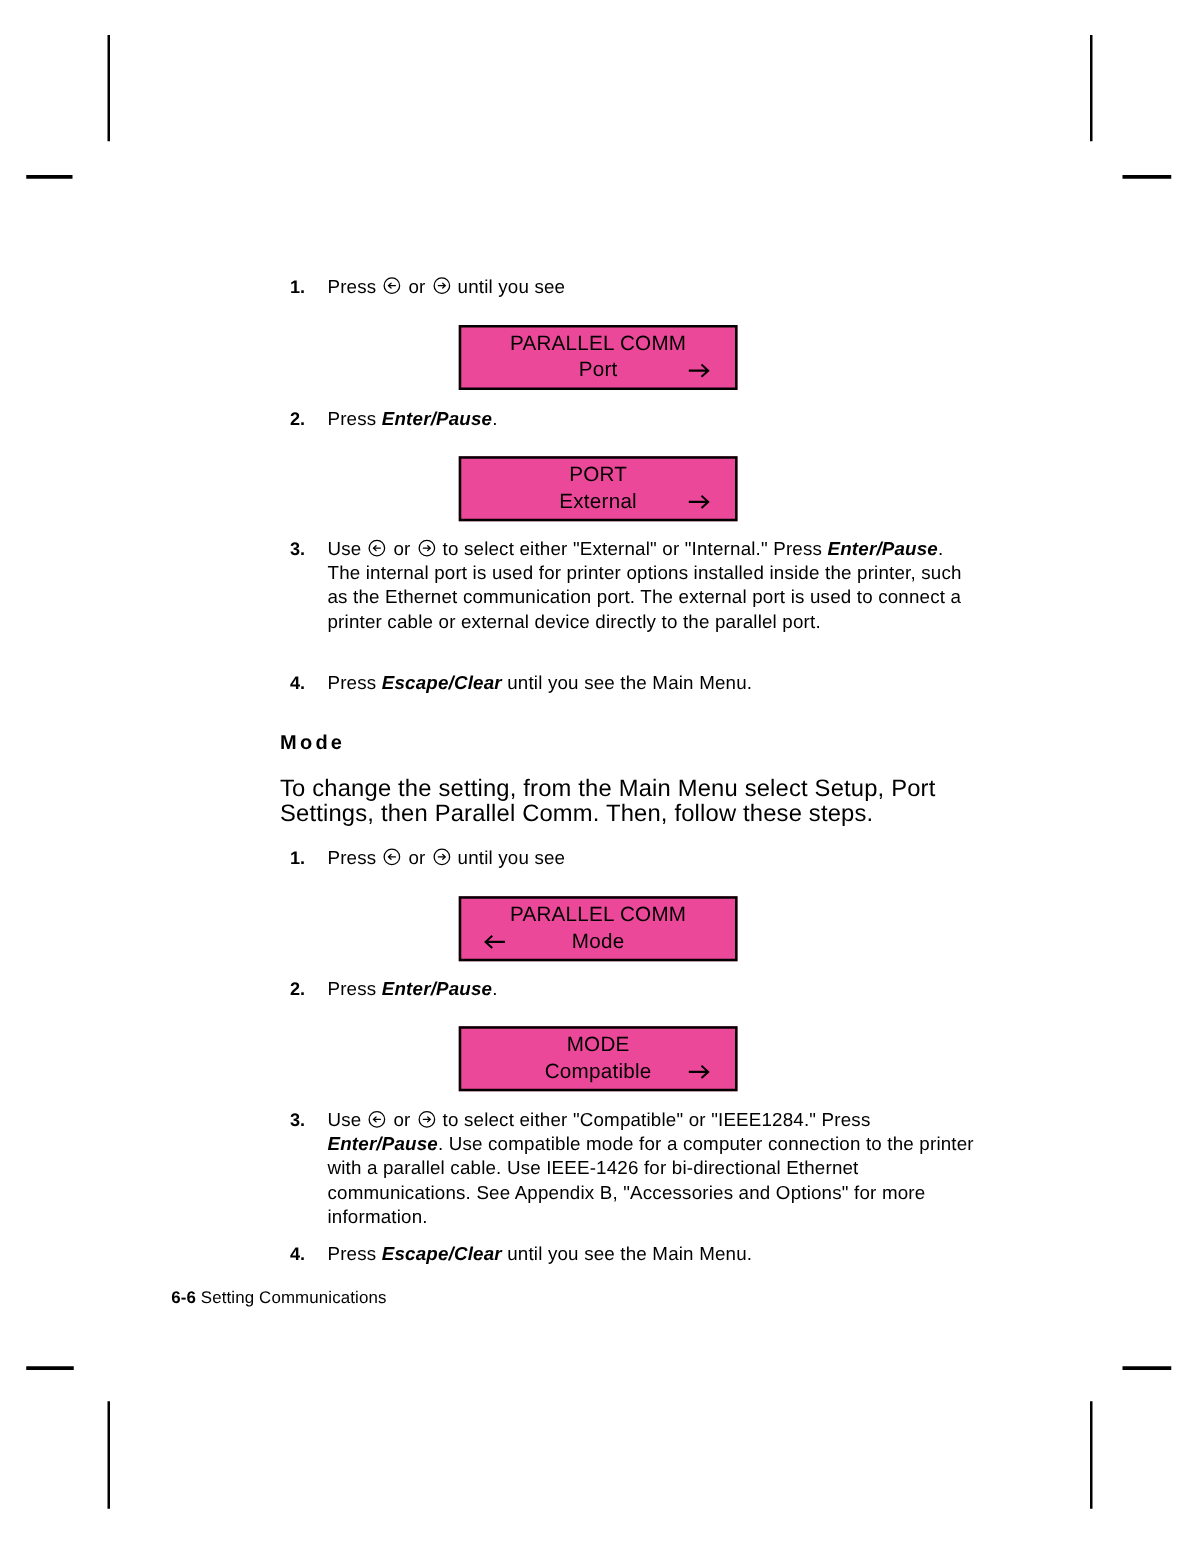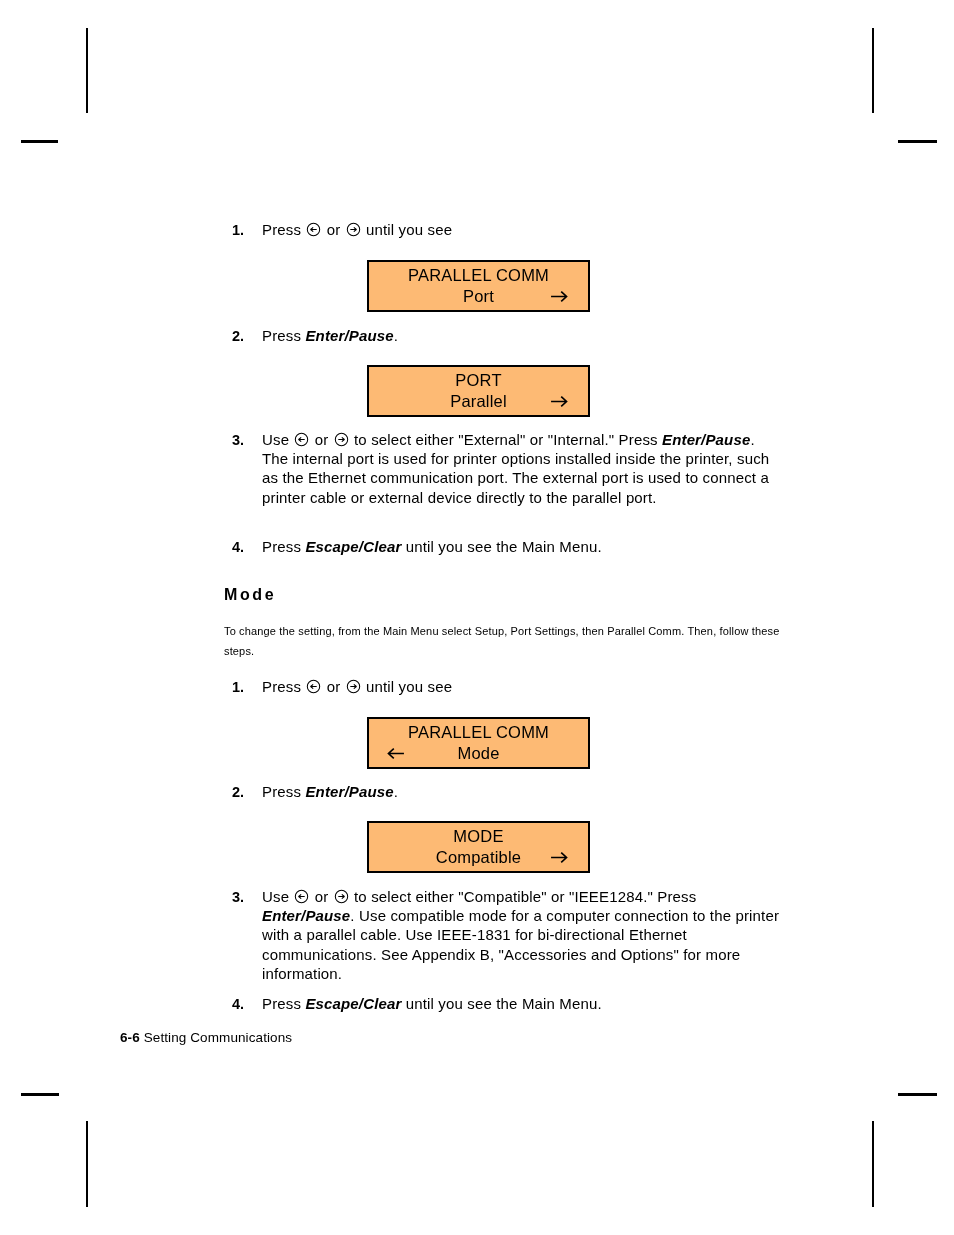--- a/index.html
+++ b/index.html
@@ -62,21 +62,21 @@
     height: 15px;
     vertical-align: -2px;
     margin: 0 1px;
   }
 
   
   .lcd {
     position: absolute;
     box-sizing: border-box;
     border: 2.5px solid #000;
-    background: #fdba74;
+    background: #ec4899;
   }
   .lcd-line1 {
     position: absolute;
     left: 0;
     right: 0;
     top: 3px;
     text-align: center;
     font-size: 16.5px;
     line-height: 21px;
     letter-spacing: 0.2px;
@@ -110,29 +110,29 @@
   .section-heading {
     position: absolute;
     font-size: 16px;
     font-weight: bold;
     letter-spacing: 2.6px;
   }
 
   
   .para {
     position: absolute;
-    font-size: 11px;
+    font-size: 19px;
     line-height: 19.5px;
     letter-spacing: 0.15px;
   }
 
   
   .footer {
     position: absolute;
-    left: 120px;
+    left: 137px;
     top: 1030px;
     font-size: 13.5px;
     letter-spacing: 0.1px;
   }
   .footer b { font-weight: bold; }
 </style>
 </head>
 <body>
 
 <div class="cropmark cm-v-tl"></div>
@@ -167,21 +167,21 @@
     </div>
   </div>
 
   <div class="step" style="left:232px; top:326px;">
     <span class="step-num">2.</span>
     <span class="step-text"><span>Press </span><b>Enter/Pause</b><span>.</span></span>
   </div>
 
   <div class="lcd" style="left:367px; top:365px; width:223px; height:52px;">
     <div class="lcd-line1">PORT</div>
-    <div class="lcd-line2">Parallel</div>
+    <div class="lcd-line2">External</div>
     <div class="lcd-arrow-right">
       <svg viewBox="0 0 22 22" width="21" height="21">
           <path d="M3 11 H18 M13.4 6.4 L18.4 11 L13.4 15.6" fill="none" stroke="#000" stroke-width="1.7" stroke-linecap="square" stroke-linejoin="miter"></path>
         </svg>
     </div>
   </div>
 
   <div class="step" style="left:232px; top:430px; width:545px;">
     <span class="step-num">3.</span>
     <span class="step-text" style="width:515px;"><span>Use </span><span class="keyicon"><svg viewBox="0 0 16 16" width="15" height="15">
@@ -239,21 +239,21 @@
   </div>
 
   <div class="step" style="left:232px; top:887px; width:555px;">
     <span class="step-num">3.</span>
     <span class="step-text" style="width:525px;"><span>Use </span><span class="keyicon"><svg viewBox="0 0 16 16" width="15" height="15">
             <circle cx="8" cy="8" r="6.6" fill="none" stroke="#000" stroke-width="1.1"></circle>
             <path d="M11 8 H5.2 M7.3 5.9 L5 8 L7.3 10.1" fill="none" stroke="#000" stroke-width="1.1" stroke-linecap="round" stroke-linejoin="round"></path>
           </svg></span><span> or </span><span class="keyicon"><svg viewBox="0 0 16 16" width="15" height="15">
             <circle cx="8" cy="8" r="6.6" fill="none" stroke="#000" stroke-width="1.1"></circle>
             <path d="M5 8 H10.8 M8.7 5.9 L11 8 L8.7 10.1" fill="none" stroke="#000" stroke-width="1.1" stroke-linecap="round" stroke-linejoin="round"></path>
-          </svg></span><span> to select either "Compatible" or "IEEE1284."</span> <span>Press </span><b>Enter/Pause</b><span>.  Use compatible mode for a computer connection to the printer with a parallel cable.  Use IEEE-1831 for bi-directional Ethernet communications.  See Appendix B, "Accessories and Options" for more information.</span></span>
+          </svg></span><span> to select either "Compatible" or "IEEE1284."</span> <span>Press </span><b>Enter/Pause</b><span>.  Use compatible mode for a computer connection to the printer with a parallel cable.  Use IEEE-1426 for bi-directional Ethernet communications.  See Appendix B, "Accessories and Options" for more information.</span></span>
   </div>
 
   <div class="step" style="left:232px; top:994px;">
     <span class="step-num">4.</span>
     <span class="step-text"><span>Press </span><b>Escape/Clear</b><span> until you see the Main Menu.</span></span>
   </div>
 
   <div class="footer"><b>6-6</b>&nbsp;<span>Setting Communications</span></div>
 
 </div>

